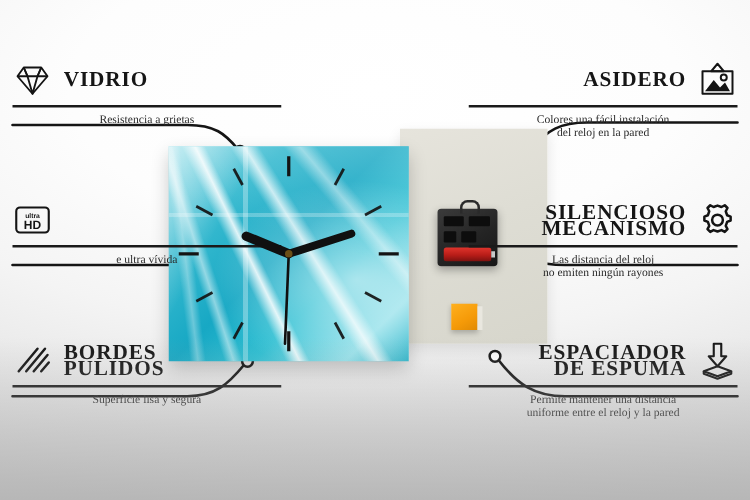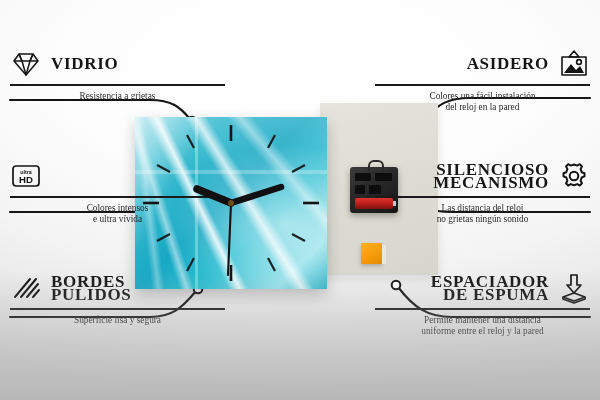--- a/index.html
+++ b/index.html
@@ -191,21 +191,20 @@
     <div class="fhead">
       <svg class="ficon" viewBox="0 0 32 32">
         <rect x="3" y="6" width="26" height="20" rx="3" fill="none" stroke="#141414" stroke-width="1.7"></rect>
         <text x="16" y="14.2" text-anchor="middle" font-family="Liberation Sans, sans-serif" font-size="5.4" font-weight="bold" fill="#141414">ultra</text>
         <text x="16" y="23" text-anchor="middle" font-family="Liberation Sans, sans-serif" font-size="9.6" font-weight="bold" fill="#141414">HD</text>
       </svg>
       <div>
       </div>
     </div>
     <div class="frule"></div>
-    <div class="fdesc">Colores intensos</div>
     <div class="fdesc">e ultra vívida</div>
   </div>
 
   <div class="feat left f3">
     <div class="fhead">
       <svg class="ficon" viewBox="0 0 32 32">
         <g stroke="#141414" stroke-width="2" stroke-linecap="round">
           <line x1="5" y1="25" x2="20" y2="7"></line>
           <line x1="11" y1="25" x2="26" y2="7"></line>
           <line x1="17" y1="25" x2="28" y2="12"></line>
@@ -248,21 +247,21 @@
           <circle cx="16" cy="16" r="4.3"></circle>
         </g>
       </svg>
       <div>
         <div class="ftitle">SILENCIOSO</div>
         <div class="ftitle">MECANISMO</div>
       </div>
     </div>
     <div class="frule"></div>
     <div class="fdesc">Las distancia del reloj</div>
-    <div class="fdesc">no grietas ningún sonido</div>
+    <div class="fdesc">no emiten ningún rayones</div>
   </div>
 
   <div class="feat right f3">
     <div class="fhead">
       <svg class="ficon" viewBox="0 0 32 32">
         <g fill="none" stroke="#141414" stroke-width="1.7" stroke-linejoin="round">
           <path d="M13,3 L19,3 L19,13 L23,13 L16,21 L9,13 L13,13 Z"></path>
           <path d="M16,21 L27,25 L16,29 L5,25 Z"></path>
           <path d="M5,25 L5,27 L16,31 L27,27 L27,25"></path>
         </g>

